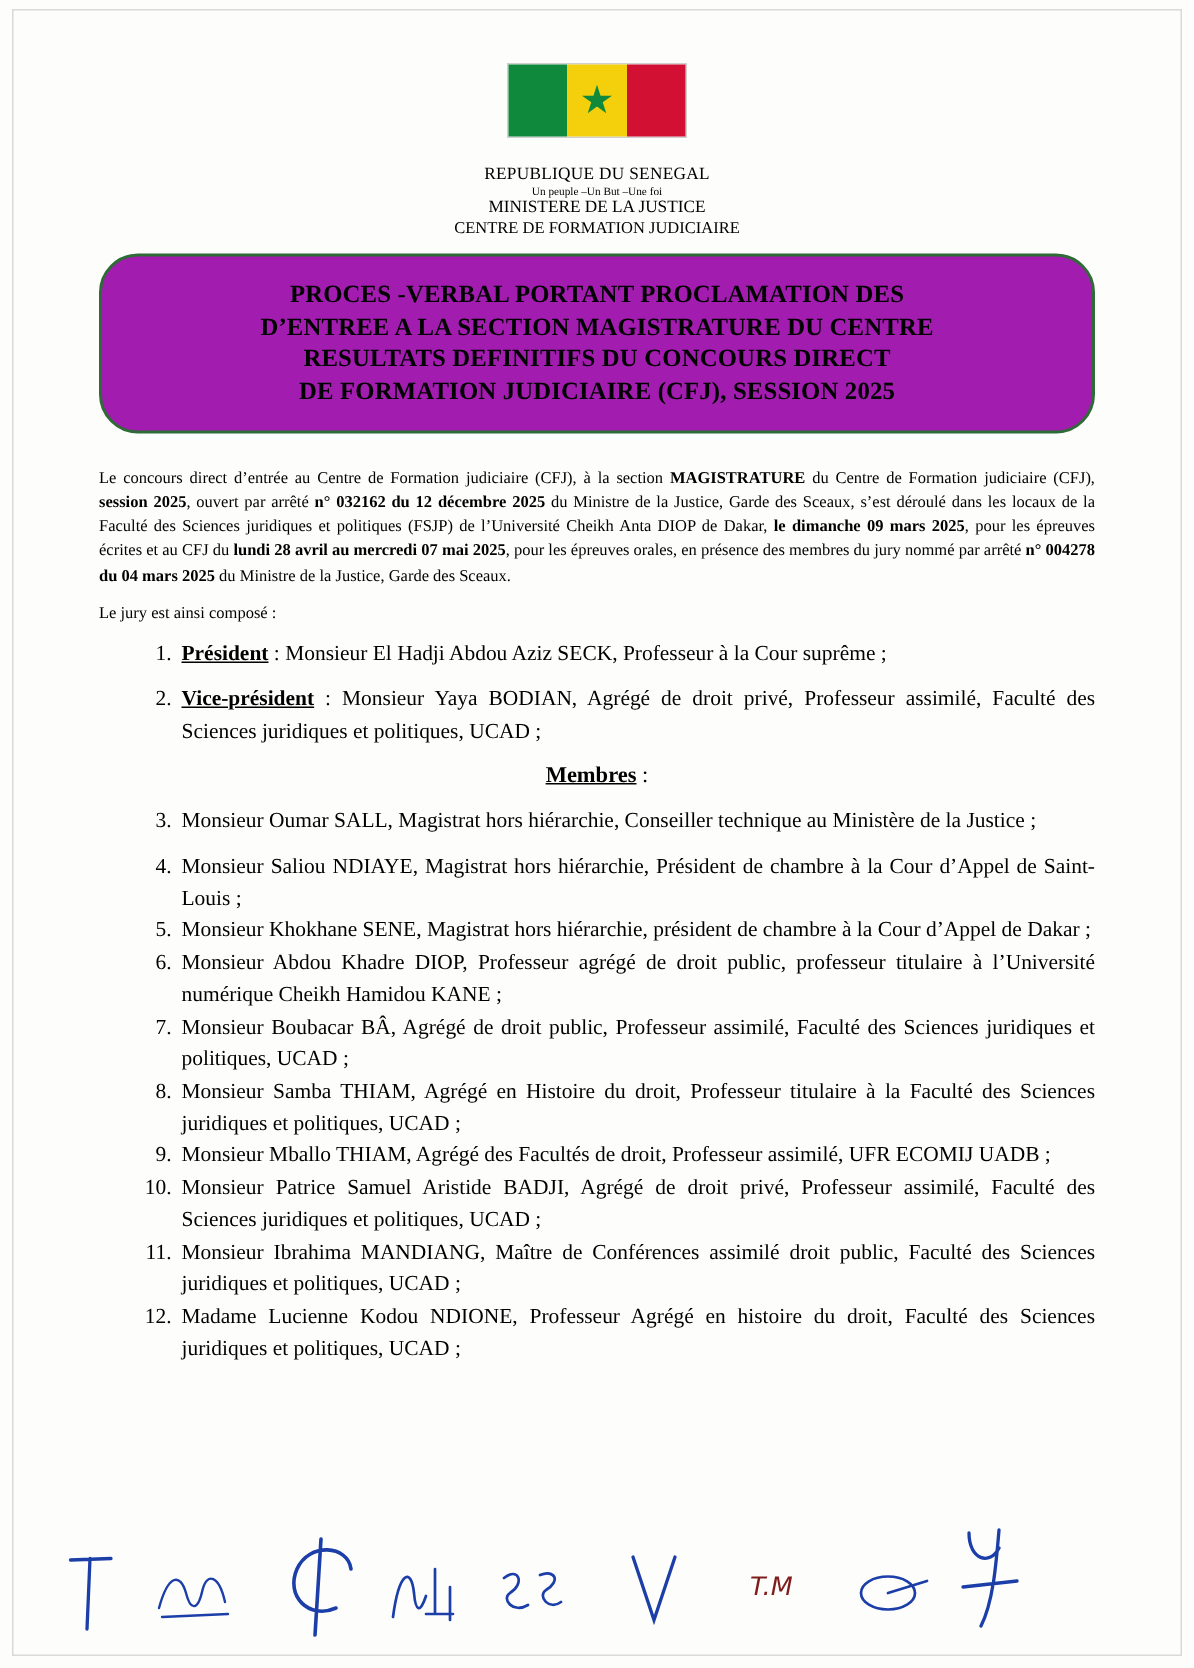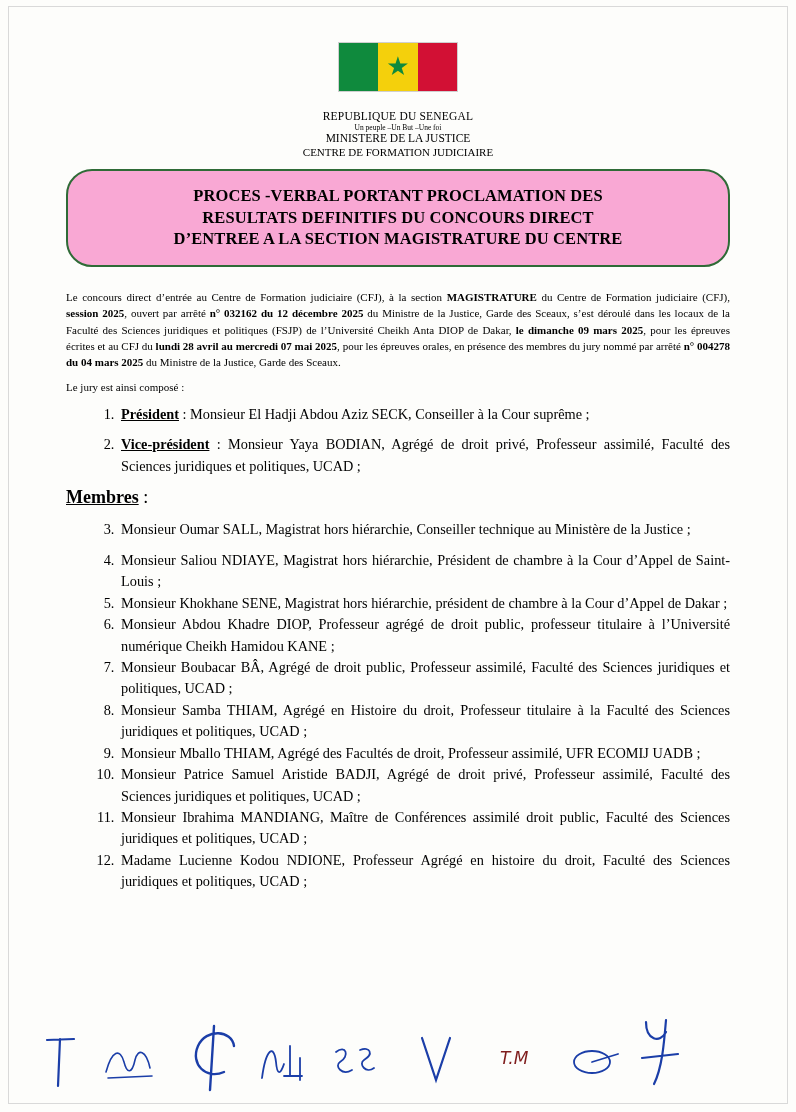--- a/index.html
+++ b/index.html
@@ -81,21 +81,21 @@
   .hdr-4 {
     font-size: 11px;
   }
   
   .title-box {
     margin: 10px 0 0 0;
     border: 2px solid #2f6b37;
     border-radius: 26px;
     padding: 14px 26px 15px 26px;
     text-align: center;
-    background: #f9a8d4;
+    background: #a21caf;
   }
   .title-box .line {
     font-weight: bold;
     font-size: 16.5px;
     line-height: 1.32;
     letter-spacing: 0.1px;
   }
   
   .para {
     margin-top: 22px;
@@ -118,22 +118,22 @@
   ol.jury > li {
     margin-bottom: 2px;
     text-align: justify;
     padding-left: 3px;
   }
   ol.jury > li.tight { margin-bottom: 0px; }
   ol.jury > li.loose { margin-bottom: 9px; }
   .u { text-decoration: underline; font-weight: bold; }
   .b { font-weight: normal; }
   .members-head {
-    text-align: left;
-    font-size: 18px;
+    text-align: center;
+    font-size: 15px;
     margin: 10px 0 6px 0;
   }
   .members-head .u { text-decoration: underline; font-weight: bold; }
   
   .sig-area {
     position: absolute;
     left: 0;
     right: 0;
     bottom: 10px;
     height: 86px;
@@ -166,29 +166,30 @@
       <div class="hdr-lines">
         <div class="hdr-1">REPUBLIQUE DU SENEGAL</div>
         <div class="hdr-2">Un peuple –Un But –Une foi</div>
         <div class="hdr-3">MINISTERE DE LA JUSTICE</div>
         <div class="hdr-4">CENTRE  DE FORMATION JUDICIAIRE</div>
       </div>
     </div>
 
     <div class="title-box">
       <div class="line">PROCES -VERBAL PORTANT PROCLAMATION DES</div>
+      <div class="line">D’ENTREE A LA SECTION MAGISTRATURE DU CENTRE</div>
       <div class="line">RESULTATS DEFINITIFS DU CONCOURS DIRECT</div>
-      <div class="line">D’ENTREE A LA SECTION MAGISTRATURE DU CENTRE</div>
+      <div class="line">DE FORMATION JUDICIAIRE (CFJ), SESSION 2025</div>
     </div>
 
     <p class="para" id="intro-paragraph"><span>Le concours direct d’entrée au Centre de Formation judiciaire (CFJ), à la section </span><span class="b">MAGISTRATURE</span><span> du Centre de Formation judiciaire (CFJ), </span><span class="b">session 2025</span><span>, ouvert par arrêté </span><span class="b">n° 032162 du 12 décembre 2025</span><span> du Ministre de la Justice, Garde des Sceaux, s’est déroulé dans les locaux de la Faculté des Sciences juridiques et politiques  (FSJP) de l’Université Cheikh Anta DIOP de Dakar, </span><span class="b">le dimanche 09 mars 2025</span><span>, pour les épreuves écrites et au CFJ du </span><span class="b">lundi 28 avril au mercredi 07 mai 2025</span><span>, pour les épreuves orales, en présence des membres du jury nommé par arrêté </span><span class="b">n° 004278 du 04 mars 2025</span><span> du Ministre de la Justice, Garde des Sceaux.</span></p>
     <p class="para-2">Le jury est ainsi composé :</p>
 
     <ol class="jury" id="jury-list-top">
-        <li class="loose"><span class="u">Président</span><span> : </span><span class="b">Monsieur El Hadji Abdou Aziz SECK,</span><span> Conseiller à la Cour suprême ;</span></li>
+        <li class="loose"><span class="u">Président</span><span> : </span><span class="b">Monsieur El Hadji Abdou Aziz SECK,</span><span> Professeur à la Cour suprême ;</span></li>
         <li class="loose"><span class="u">Vice-président</span><span> : </span><span class="b">Monsieur Yaya BODIAN,</span><span> Agrégé de droit privé, Professeur assimilé, Faculté des Sciences juridiques et politiques, UCAD ;</span></li>
       </ol>
 
     <div class="members-head">
       <span class="u">Membres</span><span> :</span>
     </div>
 
     <ol class="jury" id="jury-list-members" start="3">
         <li class="loose"><span>Monsieur </span><span class="b">Oumar SALL,</span><span> Magistrat hors hiérarchie, Conseiller technique au Ministère de la Justice ;</span></li>
         <li class="tight"><span>Monsieur </span><span class="b">Saliou NDIAYE,</span><span> Magistrat hors hiérarchie, Président de chambre à la Cour d’Appel de Saint-Louis ;</span></li>

